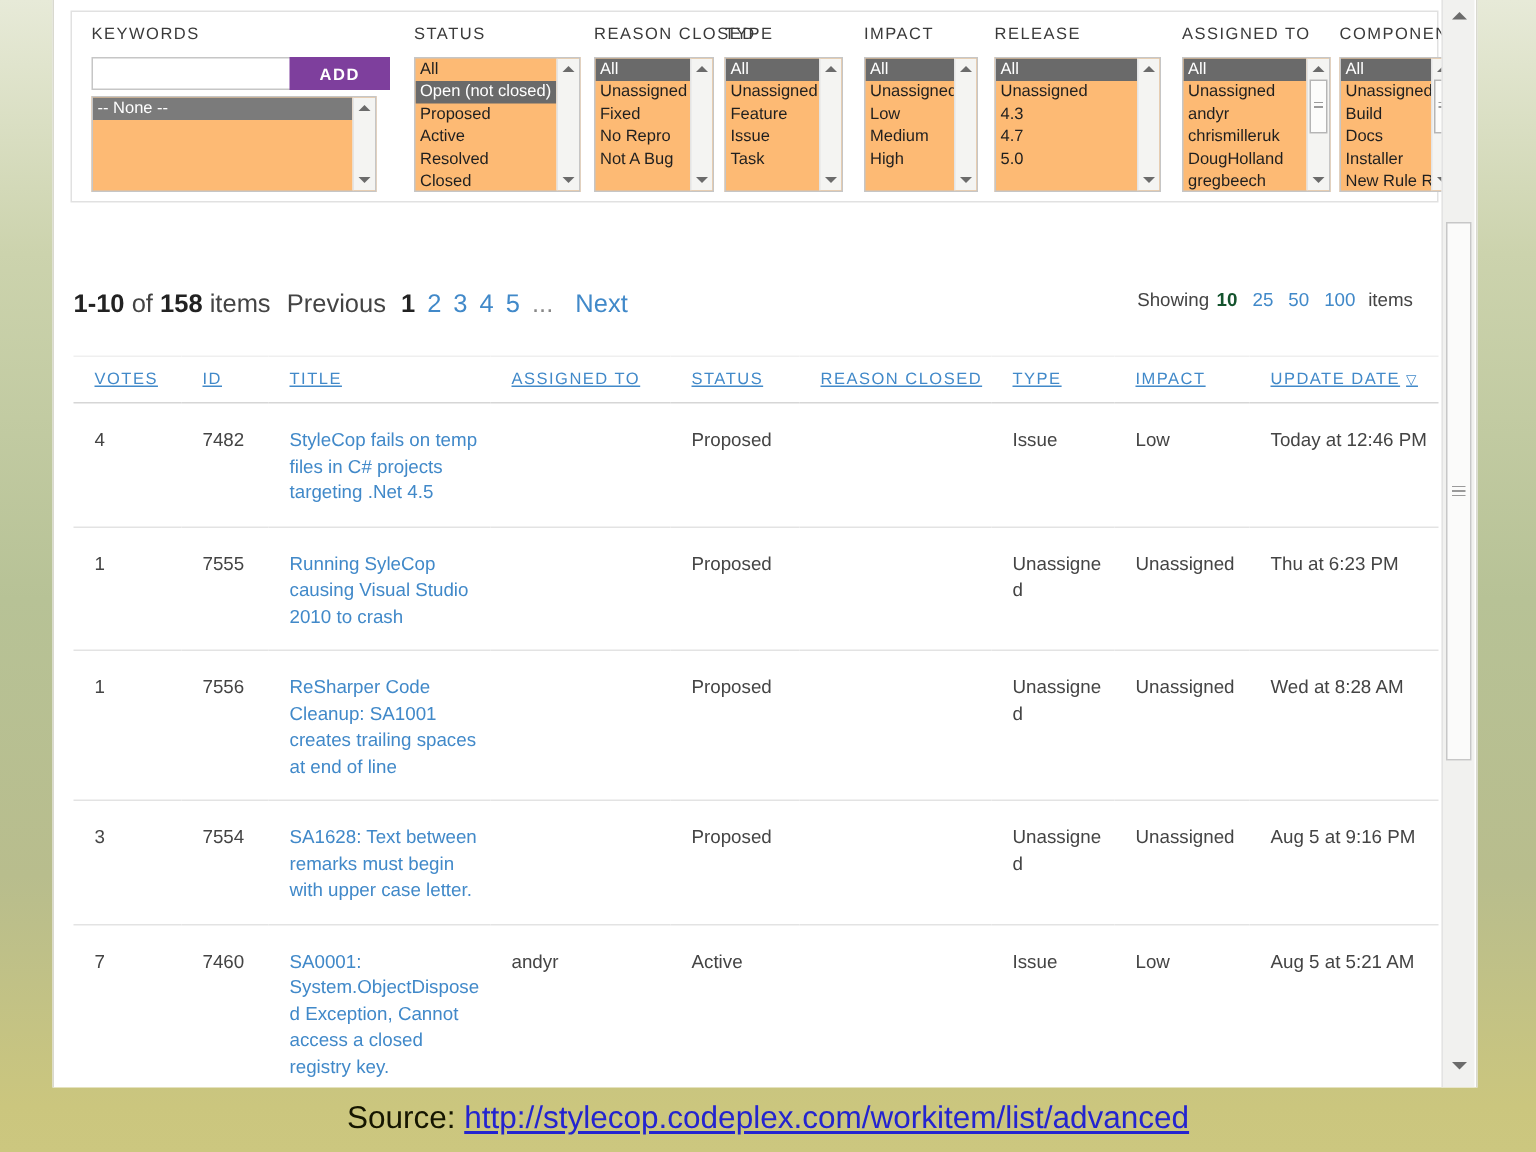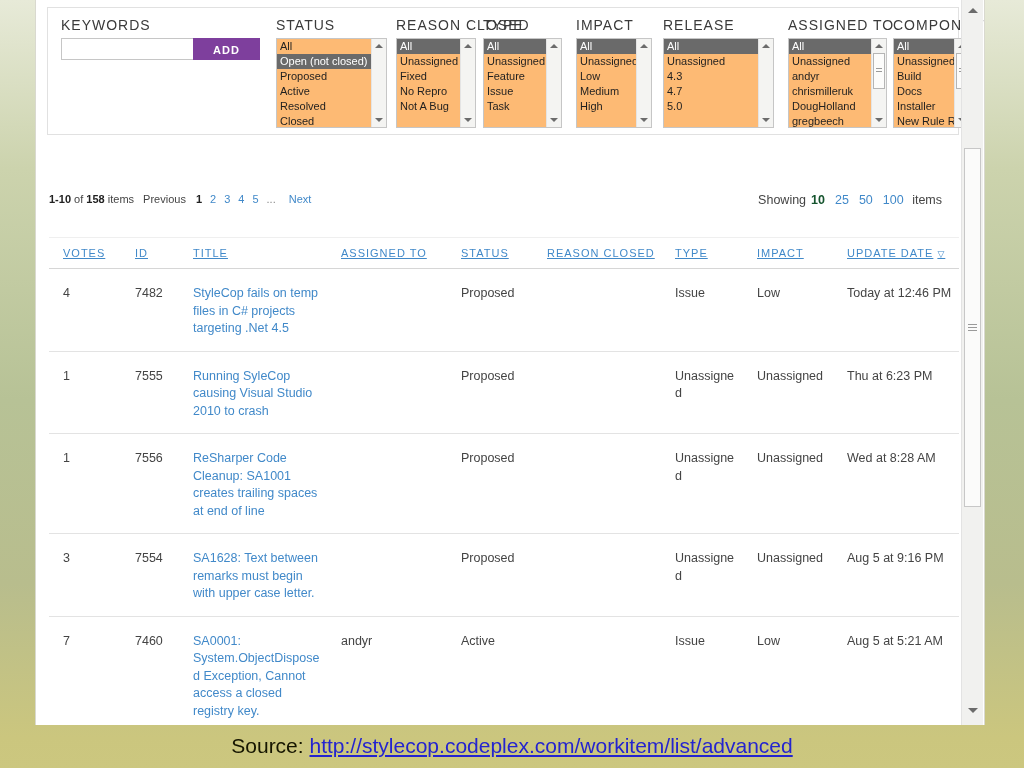--- a/index.html
+++ b/index.html
@@ -4,42 +4,42 @@
 <style>
   html,body{margin:0;padding:0;}
   body{width:1024px;height:768px;font-family:"Liberation Sans",sans-serif;overflow:hidden;}
   .slide{position:relative;width:1024px;height:768px;overflow:hidden;
     background:linear-gradient(180deg,#e7ead8 0%,#ccd3ad 22%,#b7c296 52%,#b8bd8d 76%,#cbc67e 96%,#ccc77f 100%);}
   .panel{position:absolute;left:35px;top:0;width:950px;height:725px;background:#ffffff;
     border-left:1px solid #d9d9cf;border-right:1px solid #d9d9cf;box-sizing:border-box;overflow:hidden;}
 
   
   .filterbox{position:absolute;left:11px;top:7px;width:910px;height:126px;border:1px solid #e1e1e1;background:#fff;}
-  .flabel{position:absolute;top:9px;font-size:14px;letter-spacing:1px;color:#3a3a3a;white-space:nowrap;}
+  .flabel{position:absolute;top:9px;font-size:11px;letter-spacing:1px;color:#3a3a3a;white-space:nowrap;}
   .kw-input{position:absolute;left:13px;top:30px;width:127px;height:20px;border:1px solid #c6c6c6;font-size:12px;padding:0 4px;outline:none;}
   .add-btn{position:absolute;left:145px;top:30px;width:67px;height:22px;background:#7e3f9d;color:#fff;
     font-size:11px;font-weight:bold;letter-spacing:1px;text-align:center;line-height:22px;cursor:pointer;border:none;}
   .lb{position:absolute;border:1px solid #c6c6c6;background:#fdba74;display:flex;box-sizing:border-box;overflow:hidden;}
   .lb-opts{flex:1;overflow:hidden;}
   .lb-opt{height:15px;line-height:15px;font-size:11px;padding:0 3px;white-space:nowrap;overflow:hidden;color:#1f1f1f;}
   .lb-opt.sel{background:#6a6a6a;color:#fff;}
   .lb-opt.sel-none{background:#7b7b7b;color:#fff;}
   .lb-sb{width:14px;border-left:1px solid #e4e4e4;background:#f4f4f2;position:relative;flex:none;}
   .tri-up{width:0;height:0;border-left:4px solid transparent;border-right:4px solid transparent;border-bottom:4px solid #6b6b6b;}
   .tri-down{width:0;height:0;border-left:4px solid transparent;border-right:4px solid transparent;border-top:4px solid #6b6b6b;}
   .sb-arrow{position:absolute;left:0;width:14px;height:12px;display:flex;align-items:center;justify-content:center;cursor:pointer;}
   .sb-arrow.up{top:1px;} .sb-arrow.down{bottom:1px;}
   .sb-thumb{position:absolute;left:1px;width:10px;top:14px;height:34px;background:#fcfcfb;border:1px solid #b5b5b5;cursor:grab;}
   .sb-thumb::before{content:"";position:absolute;left:2px;right:2px;top:calc(50% - 3px);height:6px;
     background:repeating-linear-gradient(180deg,#9a9a9a 0 1px,transparent 1px 3px);}
 
   
   .results-bar{position:absolute;left:13px;top:138px;width:896px;height:29px;background:#ededec;
     font-size:11px;letter-spacing:2px;color:#3a3a3a;line-height:29px;padding-left:14px;}
-  .pag{position:absolute;left:13px;top:193px;font-size:11px;color:#444;white-space:nowrap;}
+  .pag{position:absolute;left:13px;top:193px;font-size:17px;color:#444;white-space:nowrap;}
   .pag b{color:#222;}
   .pag .pg{margin:0 4px;color:#4189c9;cursor:pointer;}
   .pag .pg.cur{color:#222;font-weight:bold;cursor:default;}
   .pag .dots{margin:0 4px;color:#888;}
   .pag .nav{margin:0 6px;cursor:pointer;}
   .pag .nav.link{color:#4189c9;}
   .showing{position:absolute;right:42px;top:193px;font-size:12.5px;color:#444;white-space:nowrap;}
   .showing .opt{margin:0 5px;color:#4189c9;cursor:pointer;}
   .showing .opt.cur{color:#14532d;font-weight:bold;cursor:default;}
 
@@ -69,20 +69,33 @@
 </head>
 <body>
 
 <div class="slide">
   <div class="panel">
 
     <div class="filterbox">
       <div class="flabel" style="left:13px">KEYWORDS</div>
       <input class="kw-input" type="text" value="" placeholder="" style="">
       <button class="add-btn">ADD</button>
+      <div class="lb" style="left:13px;top:56px;width:190px;height:64px">
+        <div class="lb-opts">
+            <div class="lb-opt sel-none">-- None --</div>
+          </div>
+        <div class="lb-sb">
+          <div class="sb-arrow up">
+              <div class="tri-up"></div>
+            </div>
+          <div class="sb-arrow down">
+              <div class="tri-down"></div>
+            </div>
+        </div>
+      </div>
 
     <div class="flabel" style="left: 228px;">STATUS</div>
         <div class="lb" style="left: 228px; top: 30px; width: 111px; height: 90px;">
           <div class="lb-opts">
             <div class="lb-opt">All</div>
             <div class="lb-opt sel">Open (not closed)</div>
             <div class="lb-opt">Proposed</div>
             <div class="lb-opt">Active</div>
             <div class="lb-opt">Resolved</div>
             <div class="lb-opt">Closed</div>

